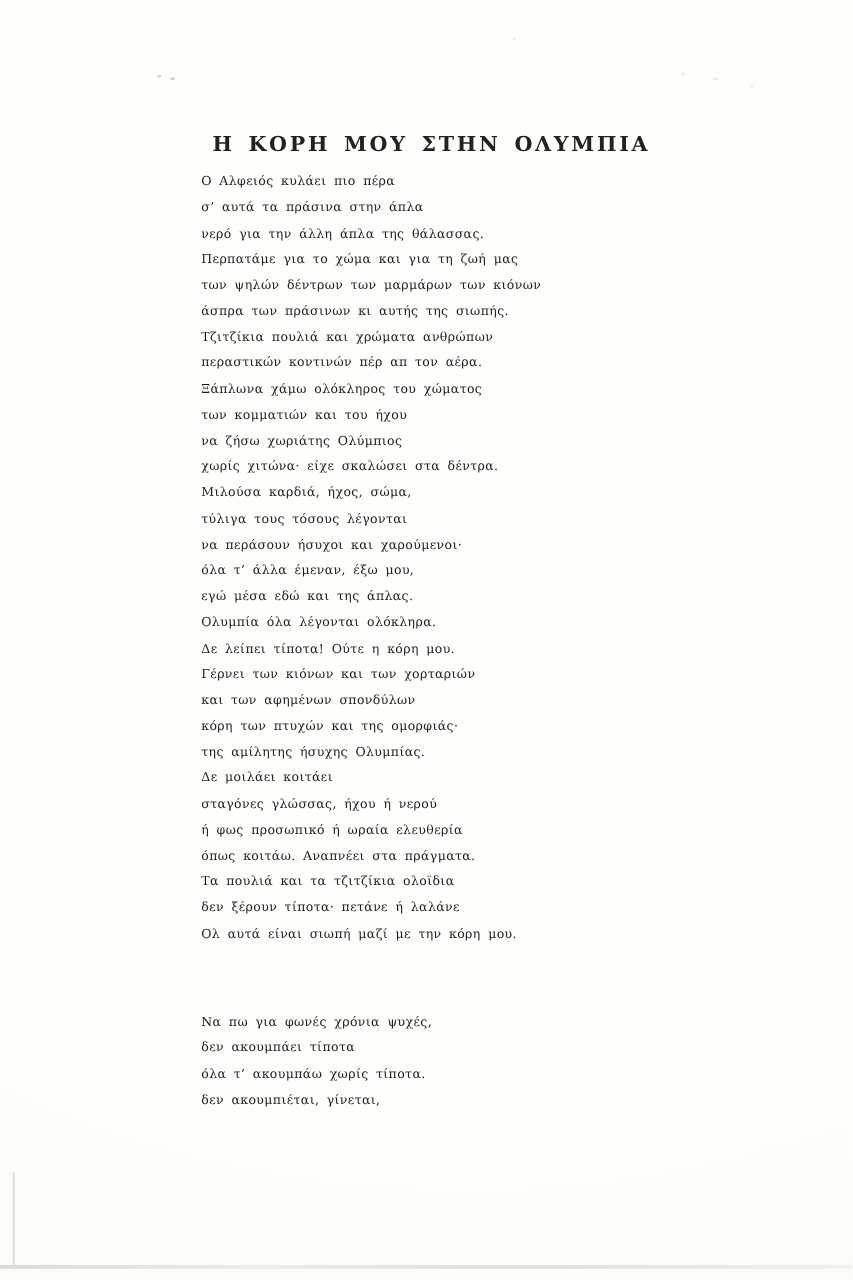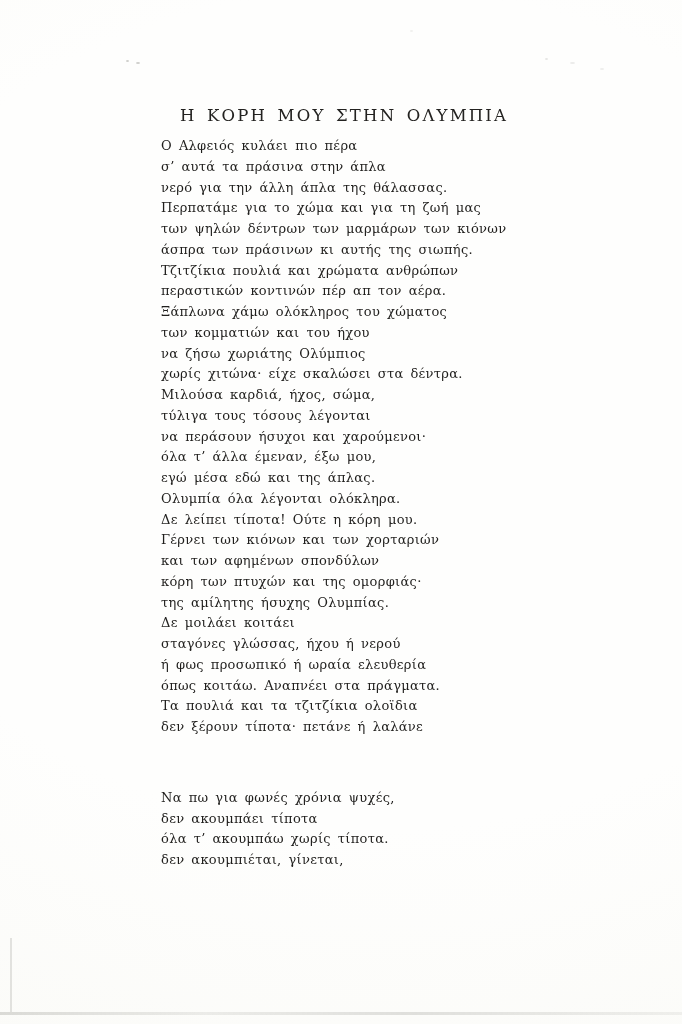--- a/index.html
+++ b/index.html
@@ -16,42 +16,42 @@
     color: #1e1d1b;
   }
   .page {
     position: absolute;
     inset: 0;
     background:
       radial-gradient(ellipse 900px 700px at 55% 40%, #fefefd 60%, #fbfbf8 100%);
   }
   .page-title {
     position: absolute;
-    left: 180px;
+    left: 170px;
     top: 95px;
     font-size: 16.5px;
     letter-spacing: 2.2px;
     word-spacing: 3px;
-    font-weight: 400;
+    font-weight: 700;
     color: #232220;
     white-space: nowrap;
   }
   .poem {
     position: absolute;
     left: 161px;
     top: 136px;
   }
   .stanza {
     margin: 0;
   }
   .stanza-2 {
     margin-top: 50px;
   }
   .poem-line {
-    font-size: 13px;
+    font-size: 10px;
     line-height: 20.75px;
     letter-spacing: 0.3px;
     word-spacing: 2.5px;
     white-space: nowrap;
     color: #201f1d;
   }
   
   .artifact {
     position: absolute;
     pointer-events: none;
@@ -119,20 +119,21 @@
         <div class="poem-line">Γέρνει των κιόνων και των χορταριών</div>
         <div class="poem-line">και των αφημένων σπονδύλων</div>
         <div class="poem-line">κόρη των πτυχών και της ομορφιάς·</div>
         <div class="poem-line">της αμίλητης ήσυχης Ολυμπίας.</div>
         <div class="poem-line">Δε μοιλάει κοιτάει</div>
         <div class="poem-line">σταγόνες γλώσσας, ήχου ή νερού</div>
         <div class="poem-line">ή φως προσωπικό ή ωραία ελευθερία</div>
         <div class="poem-line">όπως κοιτάω. Αναπνέει στα πράγματα.</div>
         <div class="poem-line">Τα πουλιά και τα τζιτζίκια ολοϊδια</div>
         <div class="poem-line">δεν ξέρουν τίποτα· πετάνε ή λαλάνε</div>
+        <div class="poem-line">Ολ αυτά είναι σιωπή μαζί με την κόρη μου.</div>
       </div>
     <div class="stanza stanza-2">
         <div class="poem-line">Να πω για φωνές χρόνια ψυχές,</div>
         <div class="poem-line">δεν ακουμπάει τίποτα</div>
         <div class="poem-line">όλα τ’ ακουμπάω χωρίς τίποτα.</div>
         <div class="poem-line">δεν ακουμπιέται, γίνεται,</div>
       </div>
   </div>
 
   <div class="artifact bottom-edge-line"></div>

